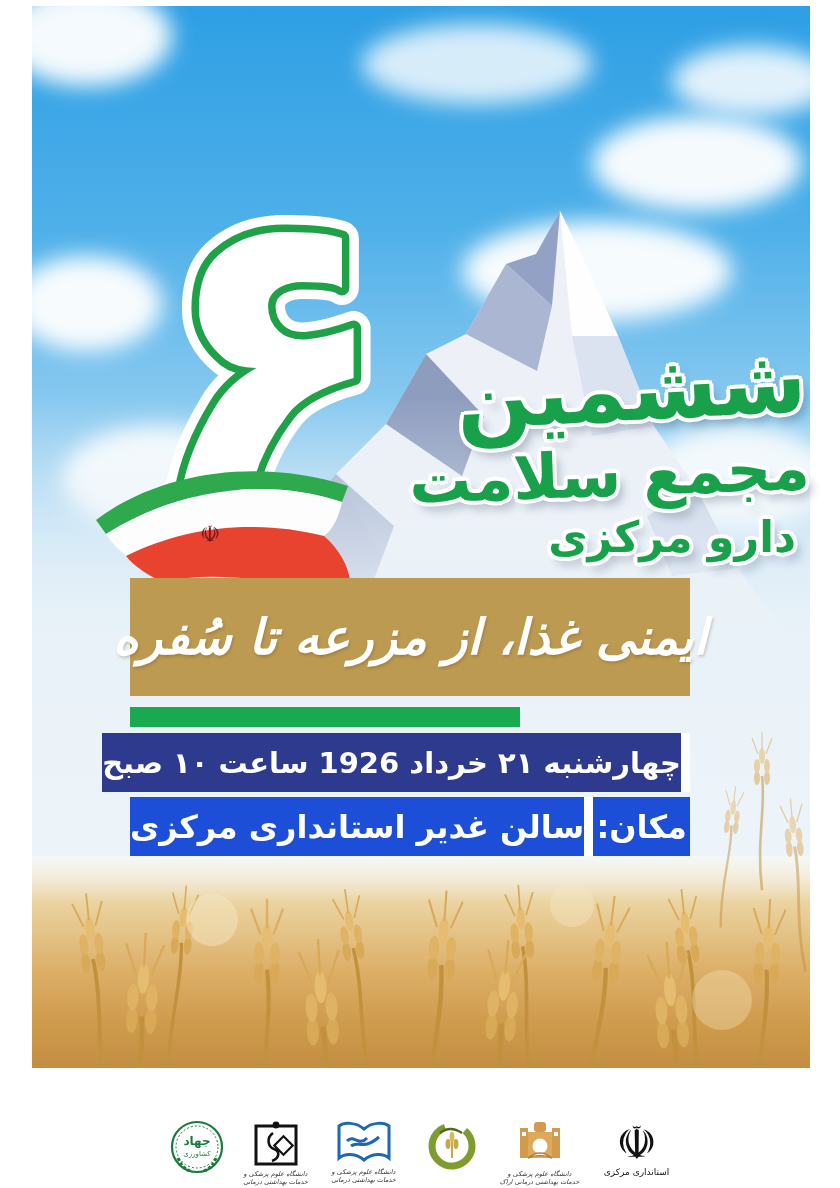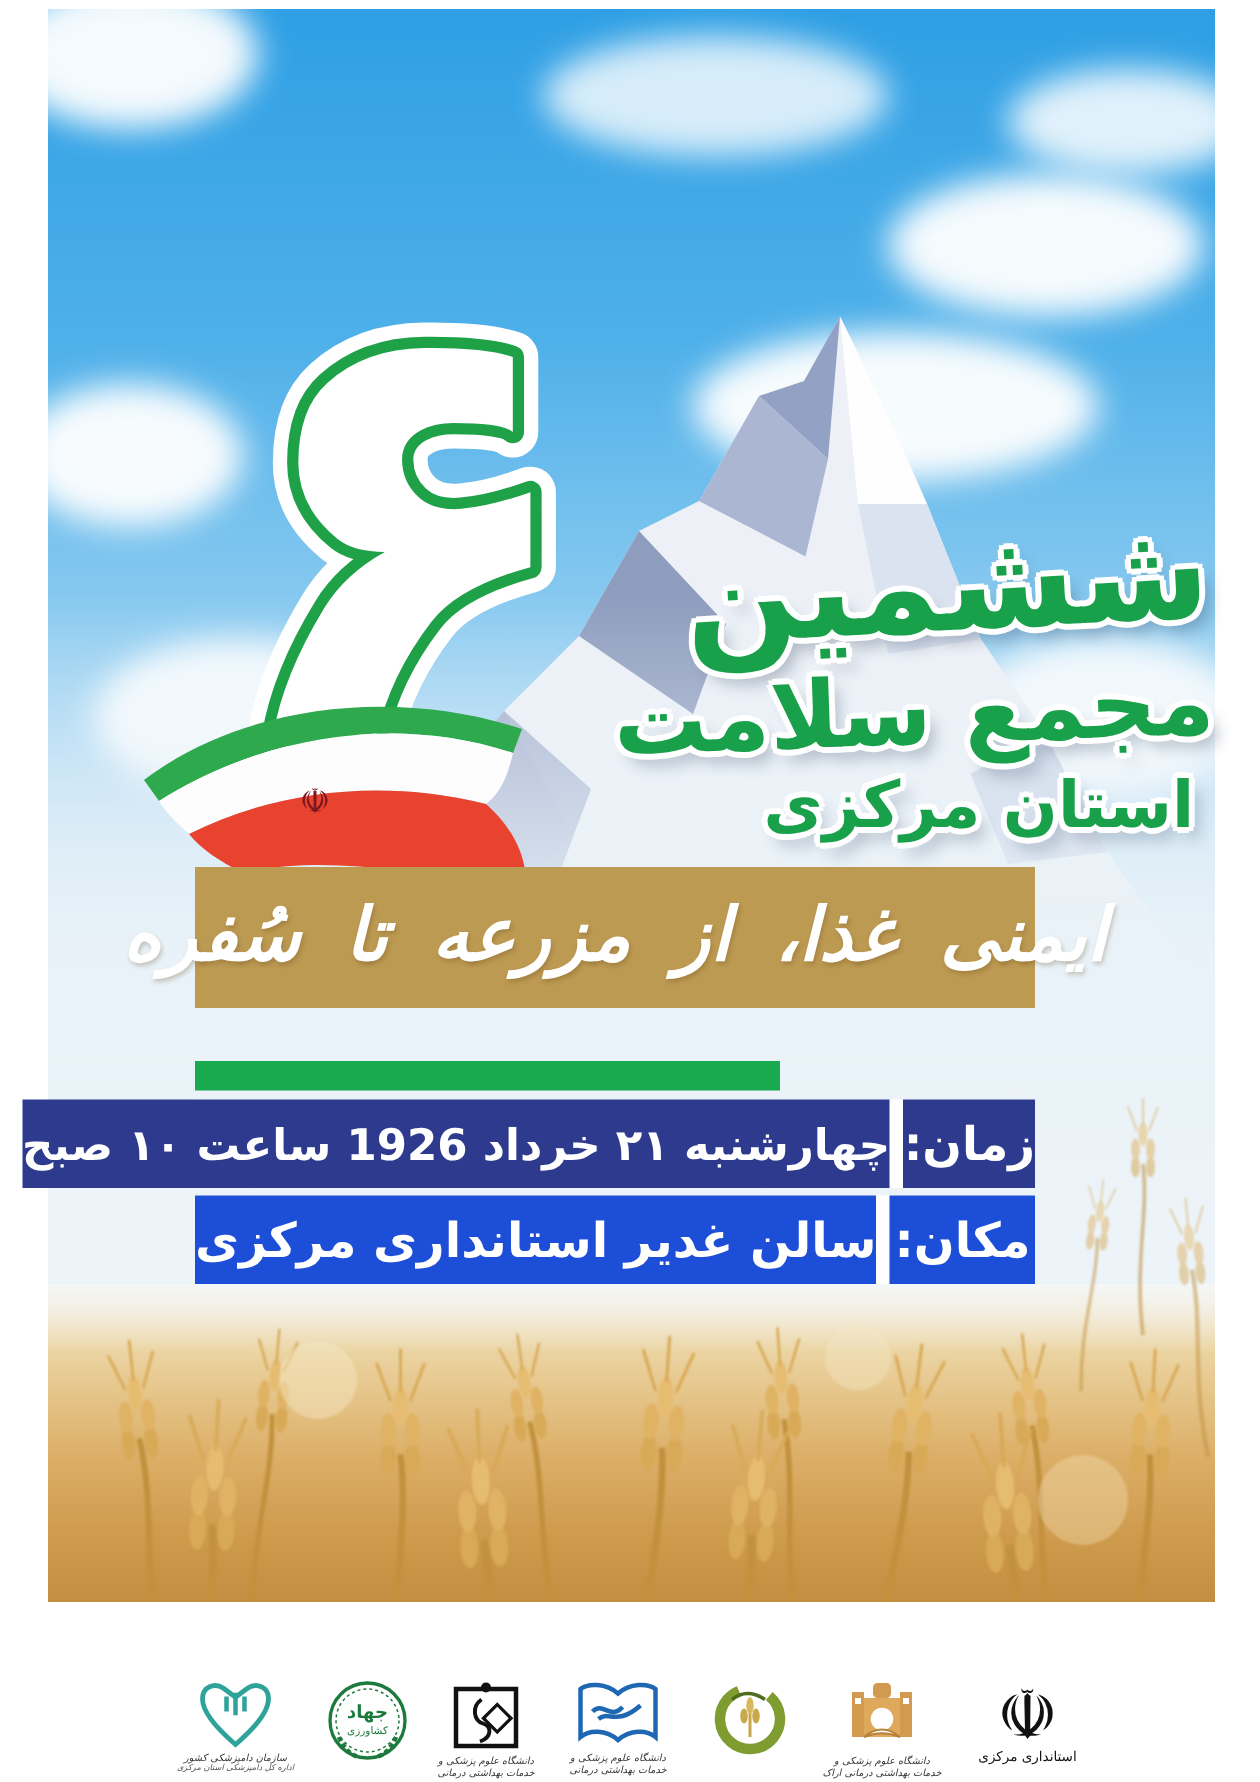--- a/index.html
+++ b/index.html
@@ -22,21 +22,21 @@
   
   .flag{left:92px;top:458px;width:262px;height:134px;overflow:visible;}
   
   .t-green{color:#18A04B;font-weight:bold;direction:rtl;white-space:nowrap;
     text-shadow:-3px -3px 0 #fff,3px -3px 0 #fff,-3px 3px 0 #fff,3px 3px 0 #fff,
       -4px 0 0 #fff,4px 0 0 #fff,0 -4px 0 #fff,0 4px 0 #fff,6px 8px 10px rgba(40,60,90,.30);}
   .t1{right:34px;top:338px;font-size:88px;transform:rotate(-3deg);}
   .t2{right:30px;top:438px;font-size:62px;transform:rotate(-2deg);}
   .t3{right:44px;top:512px;font-size:43px;}
   
-  .banner{left:130px;top:578px;width:560px;height:94px;background:#BD9A52;font-family:Liberation Mono, monospace;}
+  .banner{left:130px;top:578px;width:560px;height:118px;background:#BD9A52;}
   .banner .slogan{width:100%;height:100%;display:flex;align-items:center;justify-content:center;
     color:#fff;font-size:49px;font-weight:bold;font-style:italic;direction:rtl;white-space:nowrap;
     text-shadow:1px 2px 3px rgba(90,60,10,.25);}
   .underline{left:130px;top:707px;width:390px;height:20px;background:#19A94F;}
   
   .inforow{left:130px;width:560px;height:59px;display:flex;flex-direction:row;direction:rtl;background:#fff;}
   .inforow .lbl{width:97px;display:flex;align-items:center;justify-content:center;
     color:#fff;font-weight:bold;font-size:31px;direction:rtl;}
   .inforow .val{flex:1;margin-right:9px;display:flex;align-items:center;justify-content:center;
     color:#fff;font-weight:bold;font-size:29px;direction:rtl;white-space:nowrap;}
@@ -134,47 +134,38 @@
 
   <svg class="abs flag" viewBox="0 0 262 134">
     <path d="M4,62 C70,12 170,0 256,28 L250,44 C172,18 84,32 14,76 Z" fill="#2FA94E"></path>
     <path d="M14,76 C84,32 172,18 250,44 C246,62 240,72 232,78 C160,60 90,70 34,98 C26,91 19,84 14,76 Z" fill="#FDFDFD"></path>
     <path d="M34,98 C90,70 160,60 232,78 C248,92 256,108 258,122 C200,134 140,108 70,124 C54,116 42,108 34,98 Z" fill="#E8432E"></path>
     <text x="118" y="84" text-anchor="middle" class="flag-emblem" font-size="24" fill="#7E1620">☫</text>
   </svg>
 
   <div class="abs t-green t1">ششمین</div>
   <div class="abs t-green t2">مجمع سلامت</div>
-  <div class="abs t-green t3">استان مرکزی</div>
+  <div class="abs t-green t3">دارو مرکزی</div>
 
   <div class="abs banner">
     <div class="slogan">ایمنی غذا، از مزرعه تا سُفره</div>
   </div>
   <div class="abs underline"></div>
 
   <div class="abs inforow row-time">
-    <div class="lbl">زمان:</div>
     <div class="val">چهارشنبه ۲۱ خرداد 1926  ساعت ۱۰ صبح</div>
   </div>
 
   <div class="abs inforow row-loc">
     <div class="lbl">مکان:</div>
     <div class="val">سالن غدیر استانداری مرکزی</div>
   </div>
 
   <div class="abs logos">
 
-    <div class="logo-item">
-      <svg width="50" height="46" viewBox="0 0 50 46">
-        <path d="M25,43 C11,31 3,21 3,12.5 C3,4.5 11,1.5 17,5.5 L25,11.5 L33,5.5 C39,1.5 47,4.5 47,12.5 C47,21 39,31 25,43 Z" fill="#fff" stroke="#2FA39A" stroke-width="3.2"></path>
-        <path d="M19,11 v10 M25,8.5 v15 M31,11 v10" stroke="#2FA39A" stroke-width="3" fill="none"></path>
-      </svg>
-      <div class="cap">سازمان دامپزشکی کشور</div>
-      <div class="cap2">اداره کل دامپزشکی استان مرکزی</div>
-    </div>
 
     <div class="logo-item narrow">
       <svg width="54" height="58" viewBox="0 0 54 58">
         <circle cx="27" cy="27" r="25" fill="#fff" stroke="#1C7A3C" stroke-width="2.2"></circle>
         <circle cx="27" cy="27" r="21" fill="none" stroke="#1C7A3C" stroke-width="1" stroke-dasharray="2,2"></circle>
         <path d="M8,38 q4,10 12,13 M46,38 q-4,10 -12,13" stroke="#1C7A3C" stroke-width="3" fill="none" stroke-dasharray="3,2"></path>
         <text x="27" y="25" text-anchor="middle" font-size="12" font-weight="bold" fill="#1C7A3C" direction="rtl">جهاد</text>
         <text x="27" y="36" text-anchor="middle" font-size="7" fill="#1C7A3C" direction="rtl">کشاورزی</text>
       </svg>
     </div>

